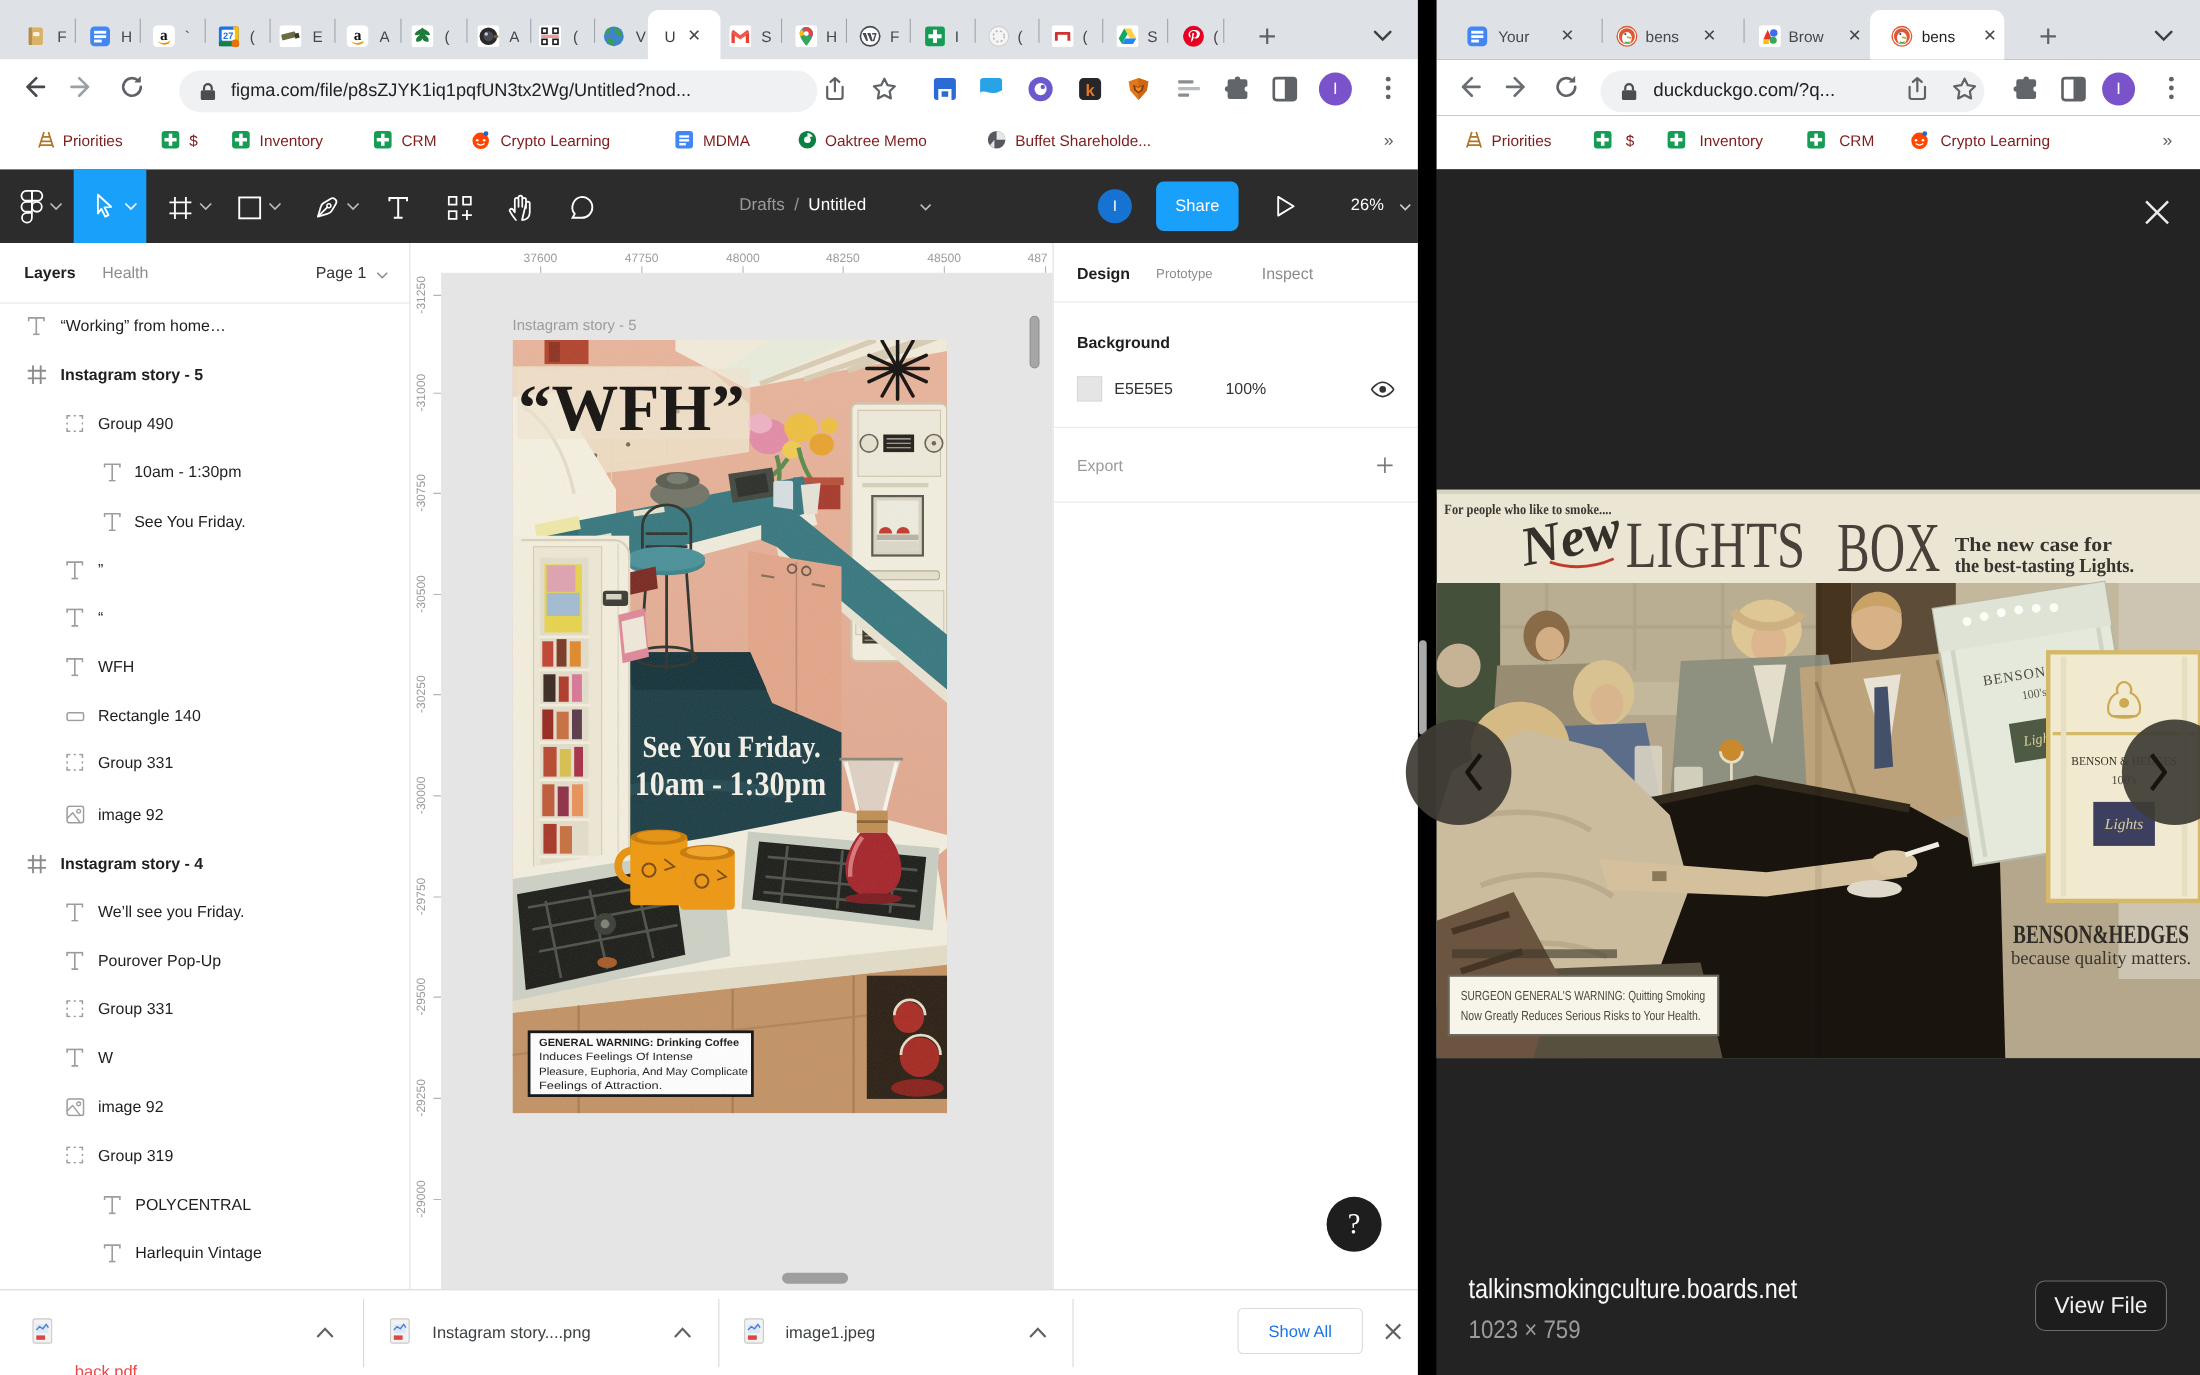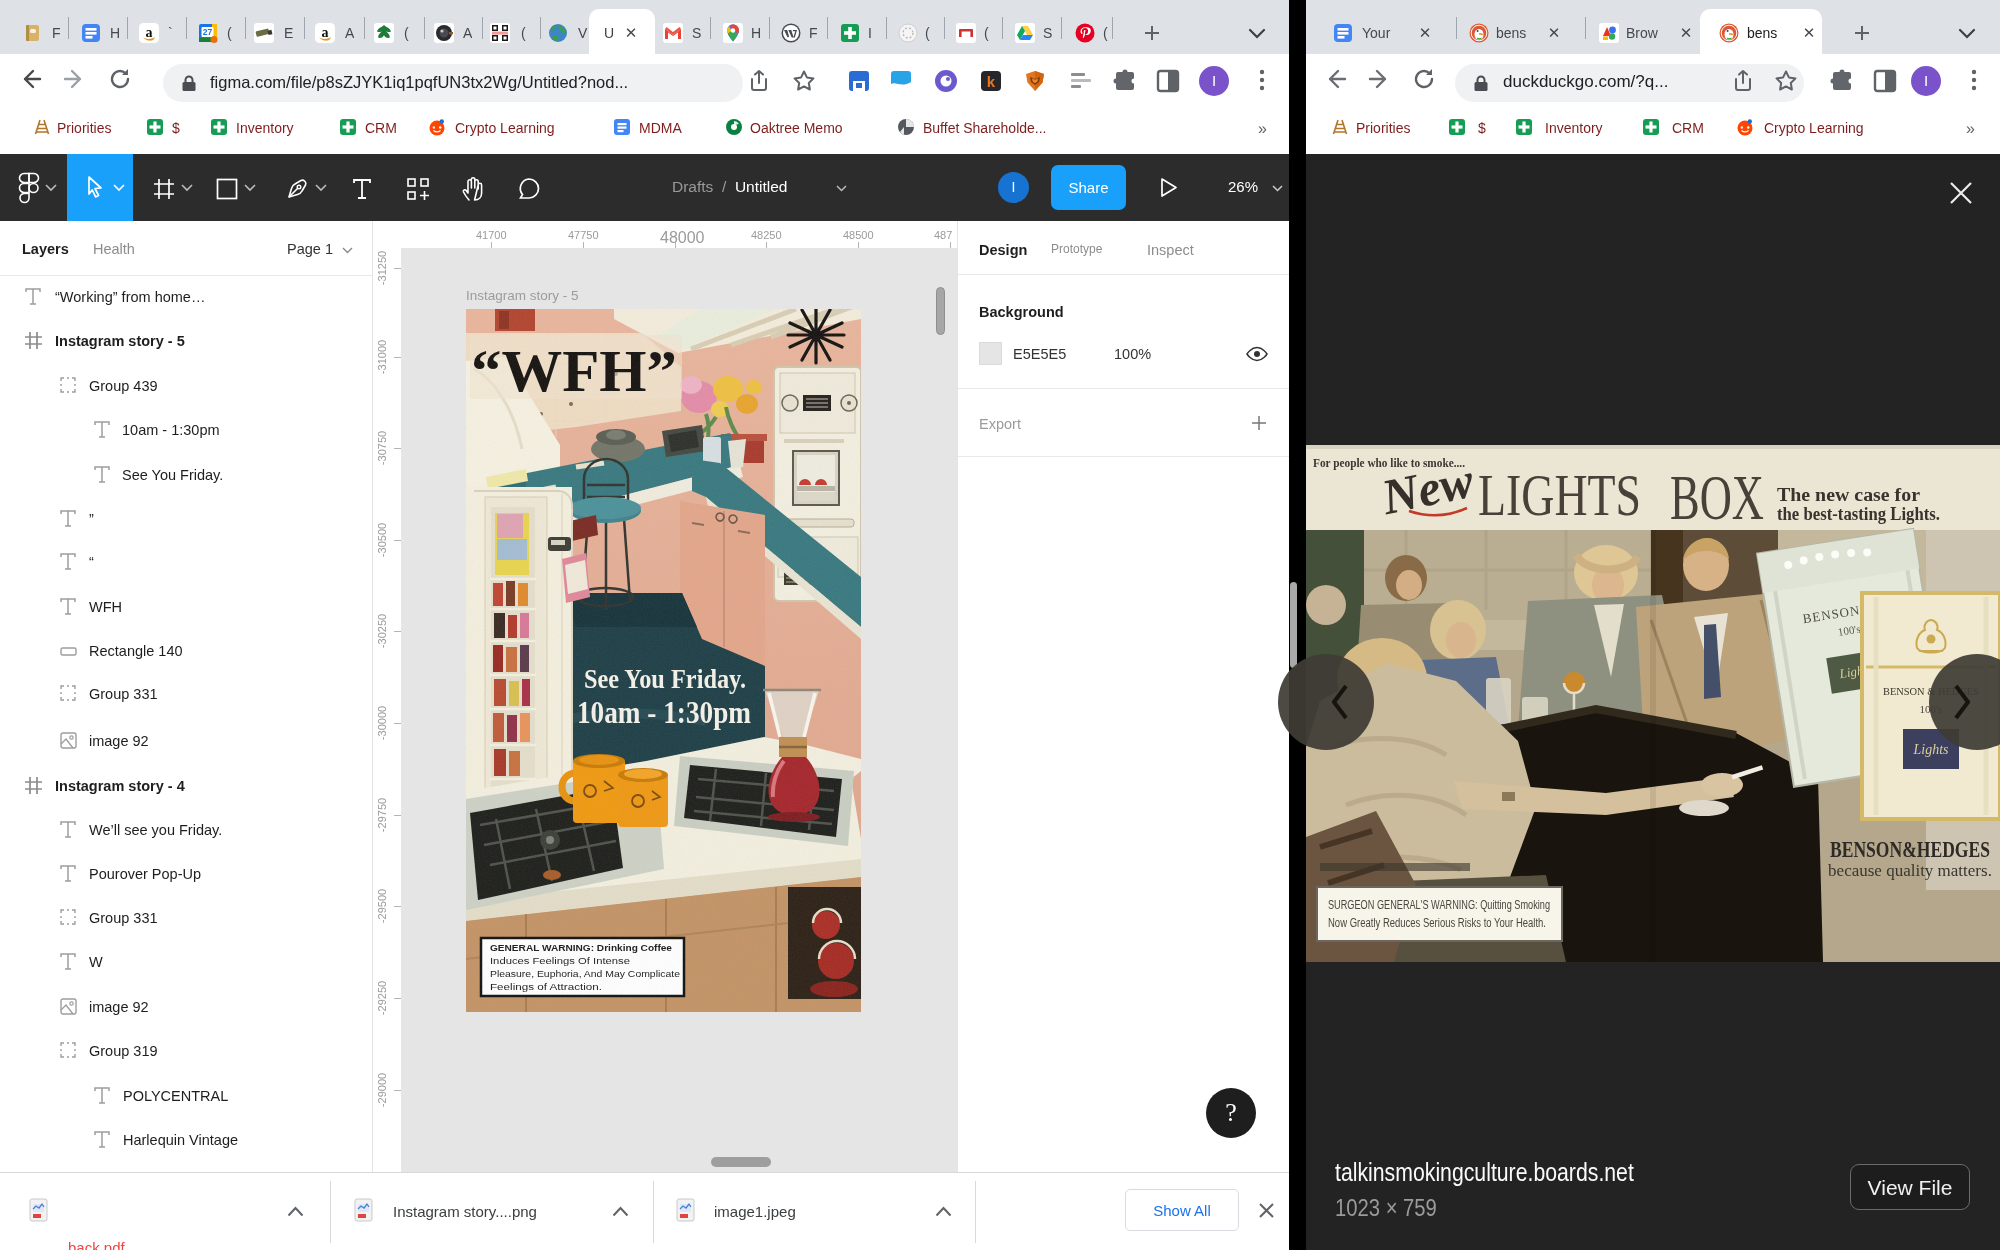--- a/index.html
+++ b/index.html
@@ -606,23 +606,23 @@
           <rect x="15" y="629" width="203" height="58" fill="#fff" stroke="#111" stroke-width="2.5"></rect>
           <text x="24" y="642" font-size="9.6" fill="#1a1a1a" font-weight="bold" font-family="Liberation Sans" textLength="182" lengthAdjust="spacingAndGlyphs">GENERAL WARNING:  Drinking Coffee</text>
           <text x="24" y="655" font-size="9.6" fill="#1a1a1a" font-family="Liberation Sans" textLength="140" lengthAdjust="spacingAndGlyphs">Induces Feelings Of Intense</text>
           <text x="24" y="668" font-size="9.6" fill="#1a1a1a" font-family="Liberation Sans" textLength="190" lengthAdjust="spacingAndGlyphs">Pleasure, Euphoria, And May Complicate</text>
           <text x="24" y="681" font-size="9.6" fill="#1a1a1a" font-family="Liberation Sans" textLength="112" lengthAdjust="spacingAndGlyphs">Feelings of Attraction.</text>
           <rect width="395" height="703" filter="url(#noiseonly)" opacity=".10"></rect>
         </svg>
 
         <div class="abs" style="left:0; top:0; width:584px; height:27px; background:#fff;"></div>
         <div class="abs" style="left:0; top:0; width:28px; height:951px; background:#fff;"></div>
-        <div class="abs" style="left:103px; top:8px; font-size:11px; color:#9b9b9b;">41700</div>
+        <div class="abs" style="left:103px; top:8px; font-size:11px; color:#9b9b9b;">37600</div>
         <div class="abs" style="left:195px; top:8px; font-size:11px; color:#9b9b9b;">47750</div>
-        <div class="abs" style="left:287px; top:8px; font-size:16px; color:#9b9b9b;">48000</div>
+        <div class="abs" style="left:287px; top:8px; font-size:11px; color:#9b9b9b;">48000</div>
         <div class="abs" style="left:378px; top:8px; font-size:11px; color:#9b9b9b;text-align:center;">48250</div>
         <div class="abs" style="left:470px; top:8px; font-size:11px; color:#9b9b9b;">48500</div>
         <div class="abs" style="left:561px; top:8px; font-size:11px; color:#9b9b9b;">487</div>
         <div class="abs" style="left:118px; top:21px; width:1px; height:6px; background:#b5b5b5;"></div>
         <div class="abs" style="left:210px; top:21px; width:1px; height:6px; background:#b5b5b5;"></div>
         <div class="abs" style="left:302px; top:21px; width:1px; height:6px; background:#b5b5b5;"></div>
         <div class="abs" style="left:393px; top:21px; width:1px; height:6px; background:#b5b5b5;"></div>
         <div class="abs" style="left:485px; top:21px; width:1px; height:6px; background:#b5b5b5;"></div>
         <div class="abs" style="left:577px; top:21px; width:1px; height:6px; background:#b5b5b5;"></div>
         <svg class="abs" style="left:0; top:0;" width="28" height="951">
@@ -665,21 +665,21 @@
               <svg class="ic" style="left:25px;" width="17" height="17" viewBox="0 0 17 17">
                 <path d="M5 0v17M12 0v17M0 5h17M0 12h17" stroke="#8c8c8c" stroke-width="1.7"></path>
               </svg>
               <div class="tx" style="left:55px; font-weight:bold;">Instagram story - 5</div>
             </div>
           <div class="lrow" style="top:145px;">
               <svg class="ic" style="left:60px;" width="16" height="16" viewBox="0 0 16 16">
                 <path d="M1 4V1h3M12 1h3v3M15 12v3h-3M4 15H1v-3" stroke="#9d9d9d" stroke-width="1.4" fill="none"></path>
                 <path d="M7 1h2M7 15h2M1 7v2M15 7v2" stroke="#9d9d9d" stroke-width="1.4"></path>
               </svg>
-              <div class="tx" style="left:89px;">Group 439</div>
+              <div class="tx" style="left:89px;">Group 490</div>
             </div>
           <div class="lrow" style="top:189px;">
               <svg class="ic" style="left:94px;" width="16" height="17" viewBox="0 0 16 17">
                 <path d="M1 4V1h14v3M8 1v15M5 16h6" stroke="#9d9d9d" stroke-width="1.5" fill="none"></path>
               </svg>
               <div class="tx" style="left:122px;">10am - 1:30pm</div>
             </div>
           <div class="lrow" style="top:234px;">
               <svg class="ic" style="left:94px;" width="16" height="17" viewBox="0 0 16 17">
                 <path d="M1 4V1h14v3M8 1v15M5 16h6" stroke="#9d9d9d" stroke-width="1.5" fill="none"></path>

